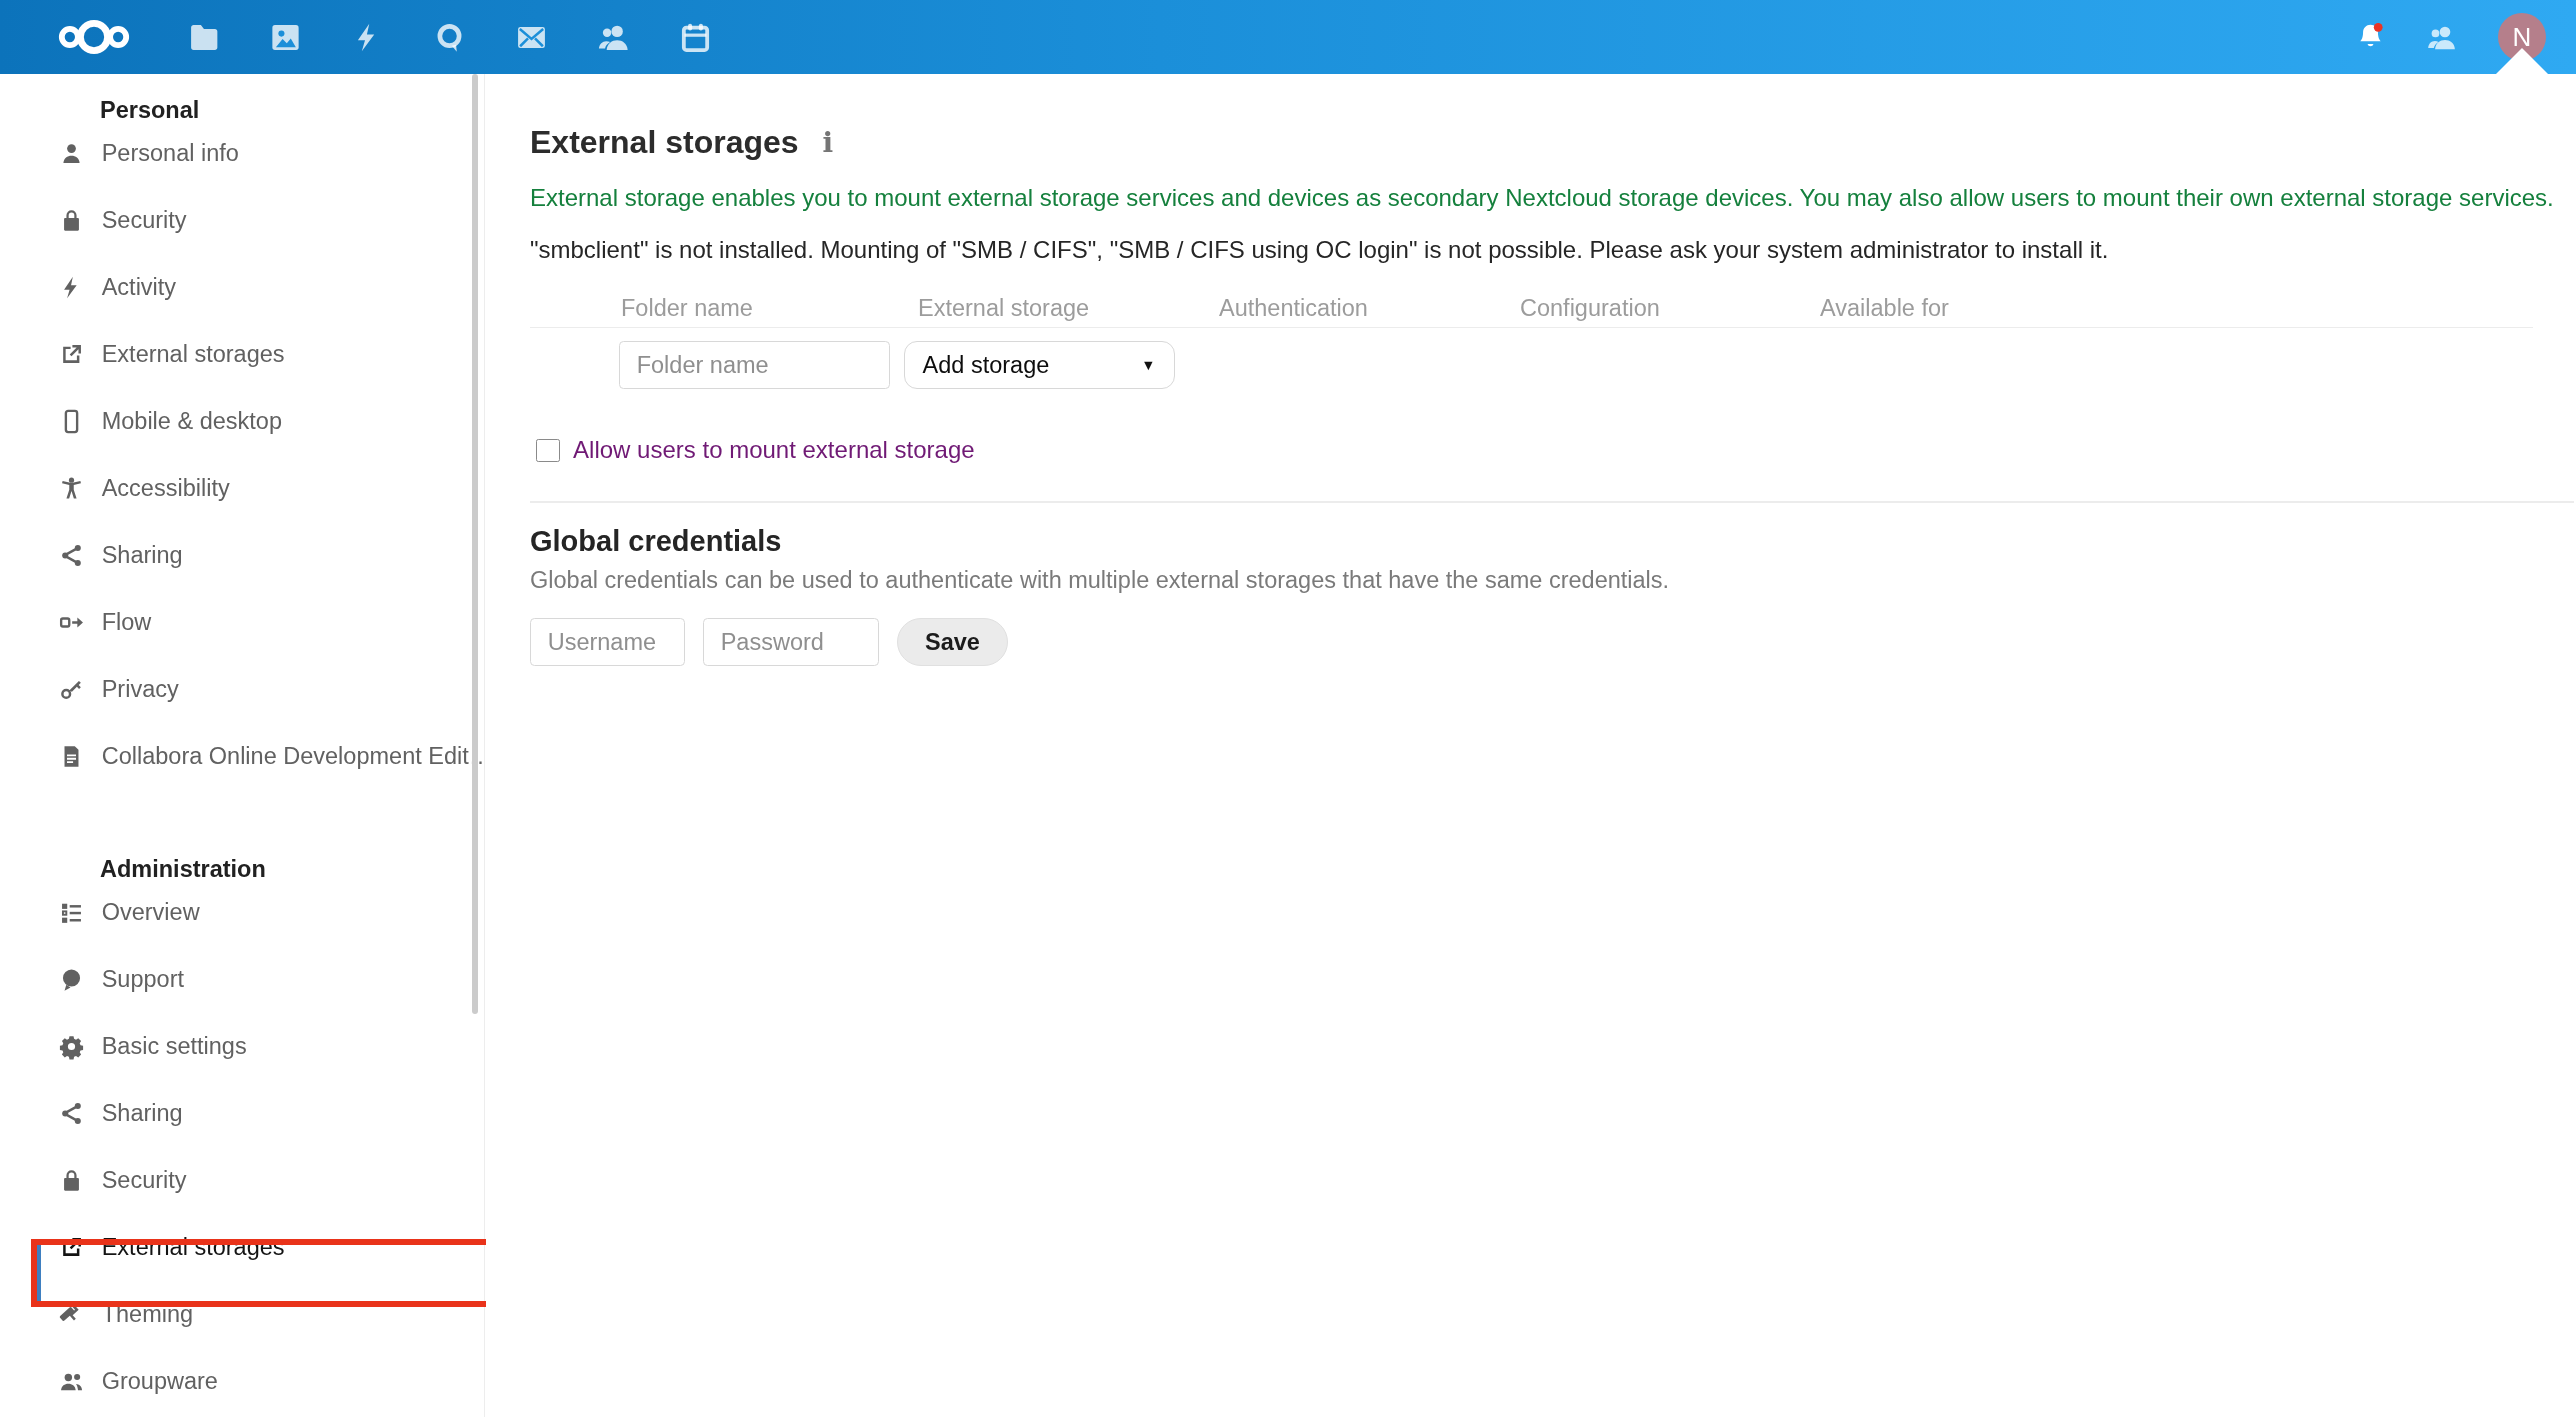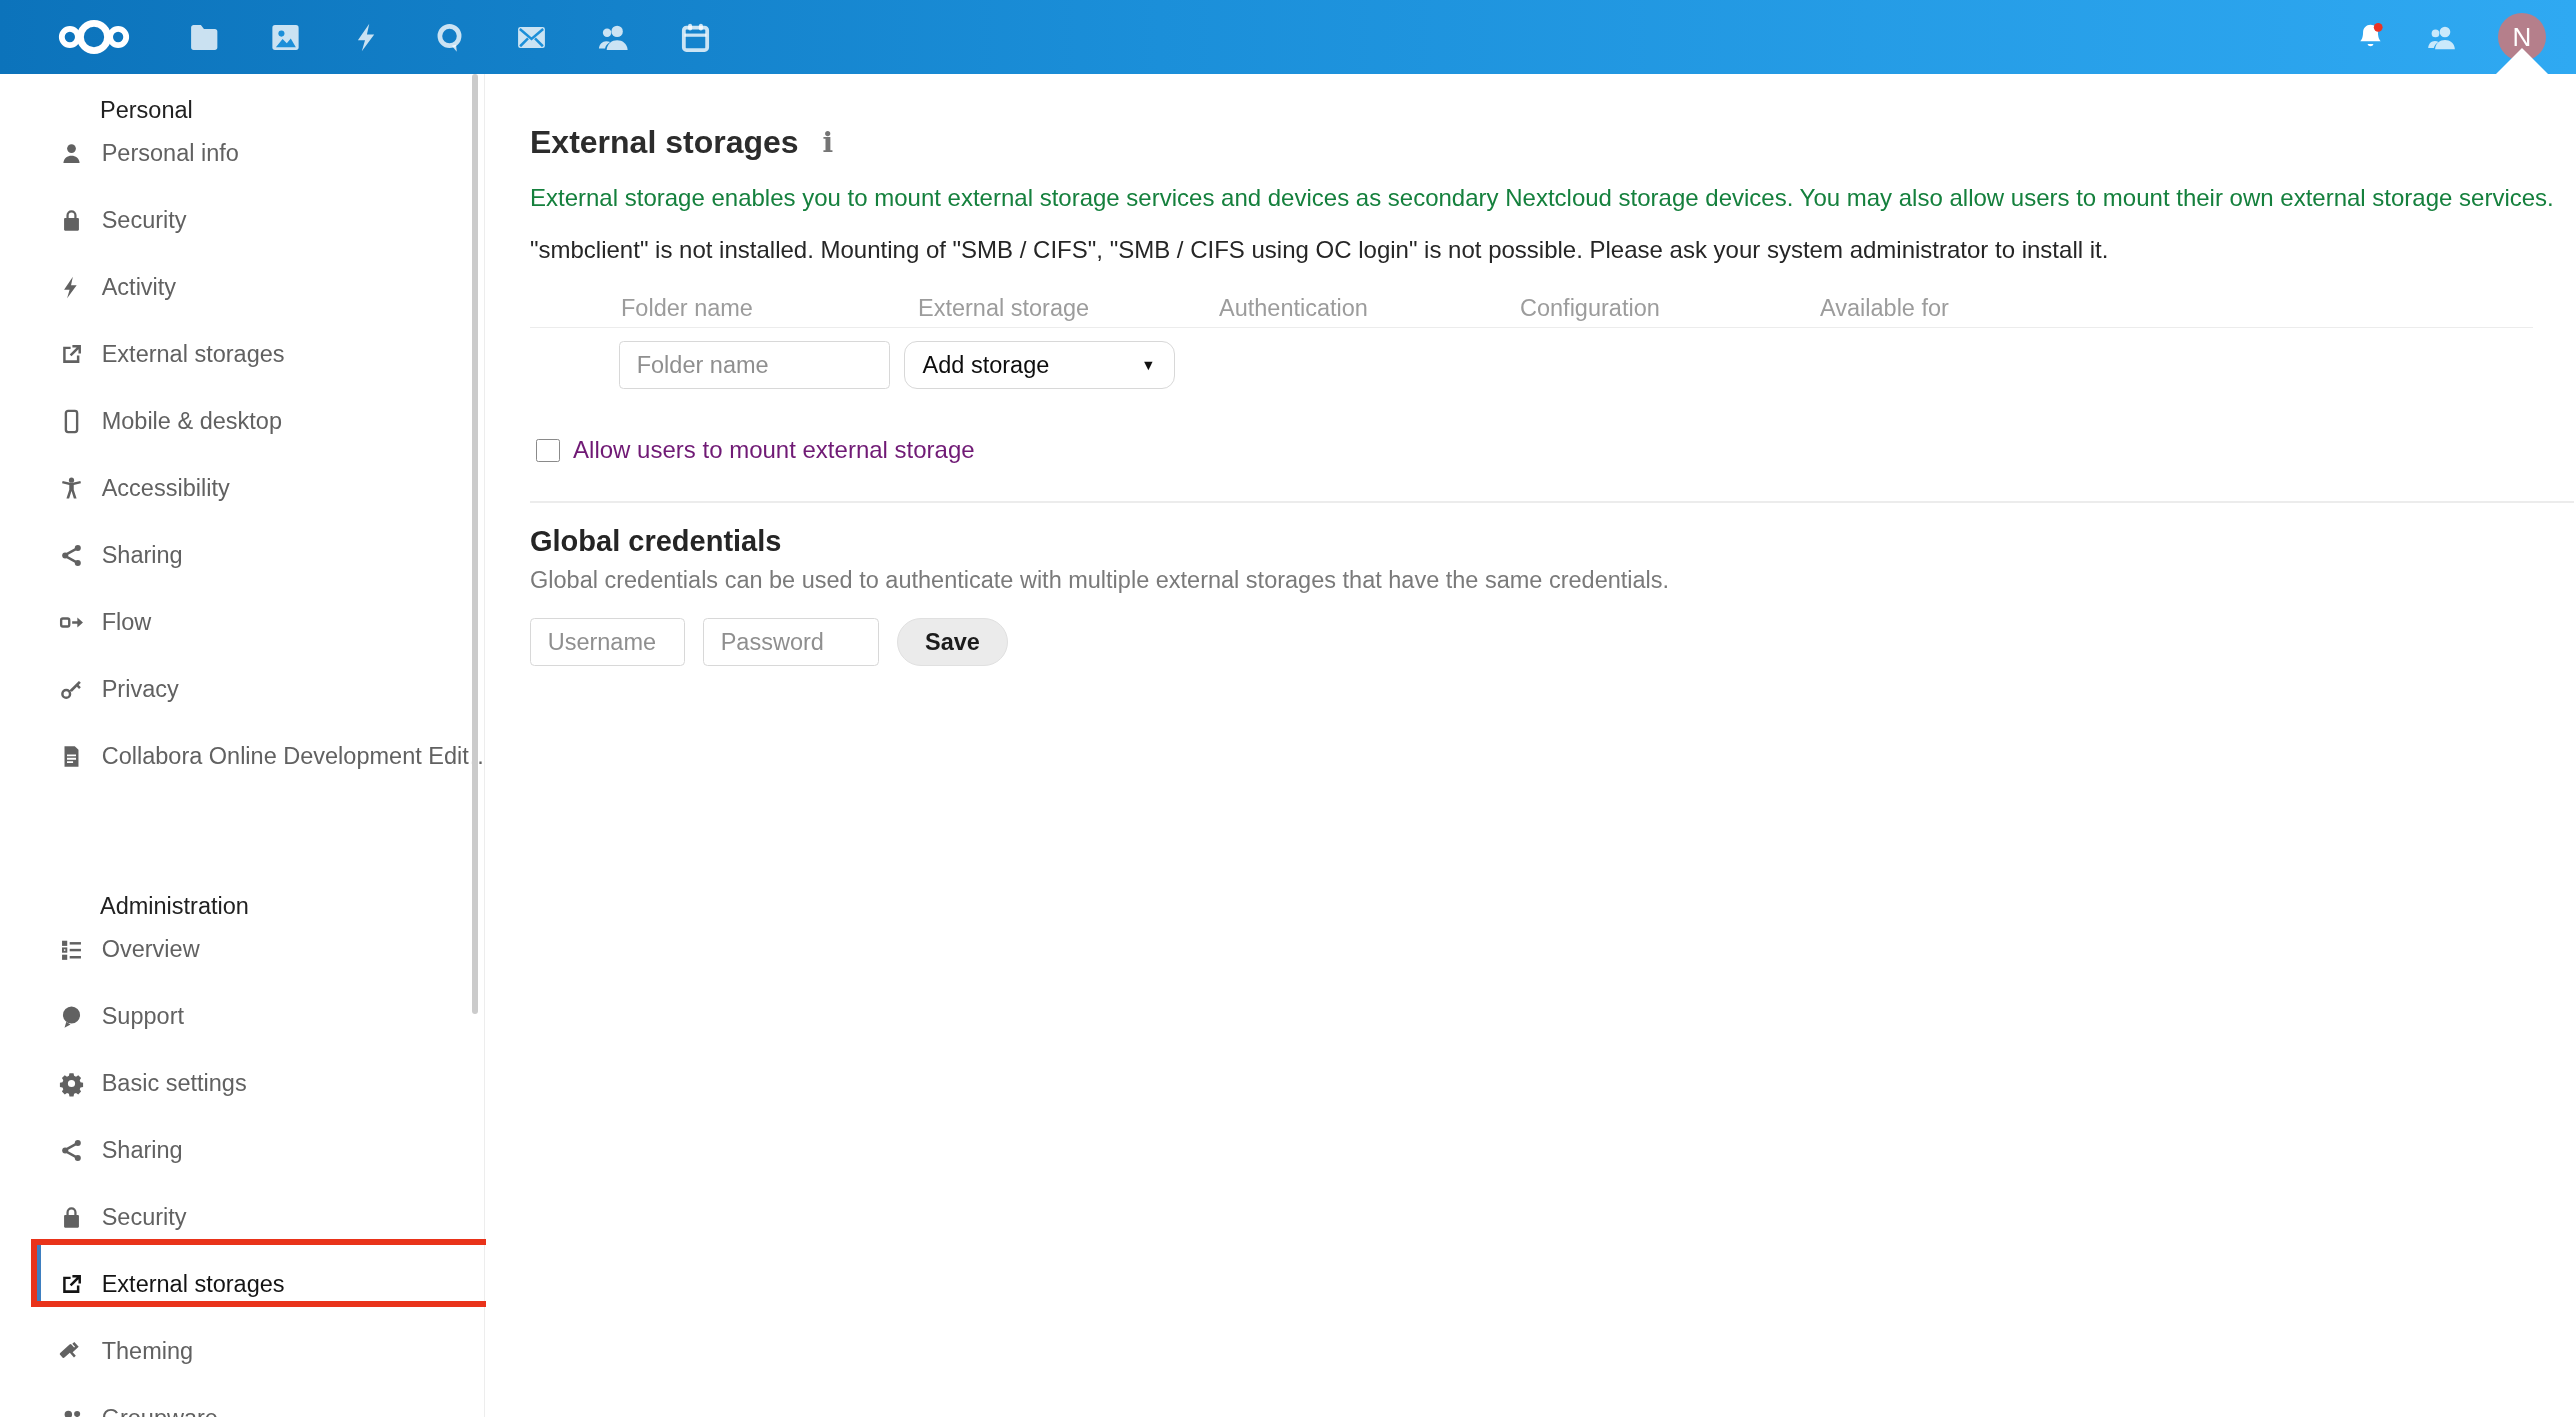--- a/index.html
+++ b/index.html
@@ -20,22 +20,22 @@
   .tb-icon svg{width:33px;height:33px;display:block;fill:#fff;}
   .tb-icon.dim svg{fill:rgba(255,255,255,.75);}
   .avatar{width:48px;height:48px;border-radius:50%;display:flex;align-items:center;justify-content:center;
     color:#fff;font-size:26px;cursor:pointer;}
   .menu-arrow{position:absolute;left:2496px;top:48px;width:0;height:0;
     border-left:26px solid transparent;border-right:26px solid transparent;border-bottom:26px solid #fff;}
   
   .sidebar{position:absolute;left:0;top:74px;bottom:0;width:485px;box-sizing:border-box;
     background:#fff;border-right:1.5px solid #ededed;padding-top:21px;overflow:hidden;}
   .nav-caption{height:30px;line-height:30px;margin:0 0 15px 100px;
-    font-size:23.5px;font-weight:normal;color:#212121;}
-  .nav-caption.admin{margin-top:81px;}
+    font-size:23.5px;font-weight:bold;color:#212121;}
+  .nav-caption.admin{margin-top:44px;}
   .nav-item{height:67px;display:flex;padding-left:58px;
     color:#616161;font-size:23.5px;cursor:pointer;white-space:nowrap;}
   .nav-item .nicon{width:27px;height:27px;margin-right:16.7px;flex:none;}
   .nav-item .nicon svg{width:27px;height:27px;display:block;fill:currentColor;stroke:none;}
   .nav-item.active{color:#141414;}
   .scroll-thumb{position:absolute;left:472px;top:0;width:6px;height:940px;border-radius:3px;background:#cbcbcb;}
   .annotation-box{position:absolute;left:31px;top:1239px;width:463px;height:68px;
     box-sizing:border-box;border:6px solid #e9331a;pointer-events:none;}
   .annotation-box .blue-strip{position:absolute;left:0;top:0;bottom:0;width:3.8px;background:#3e7fc0;}
   

